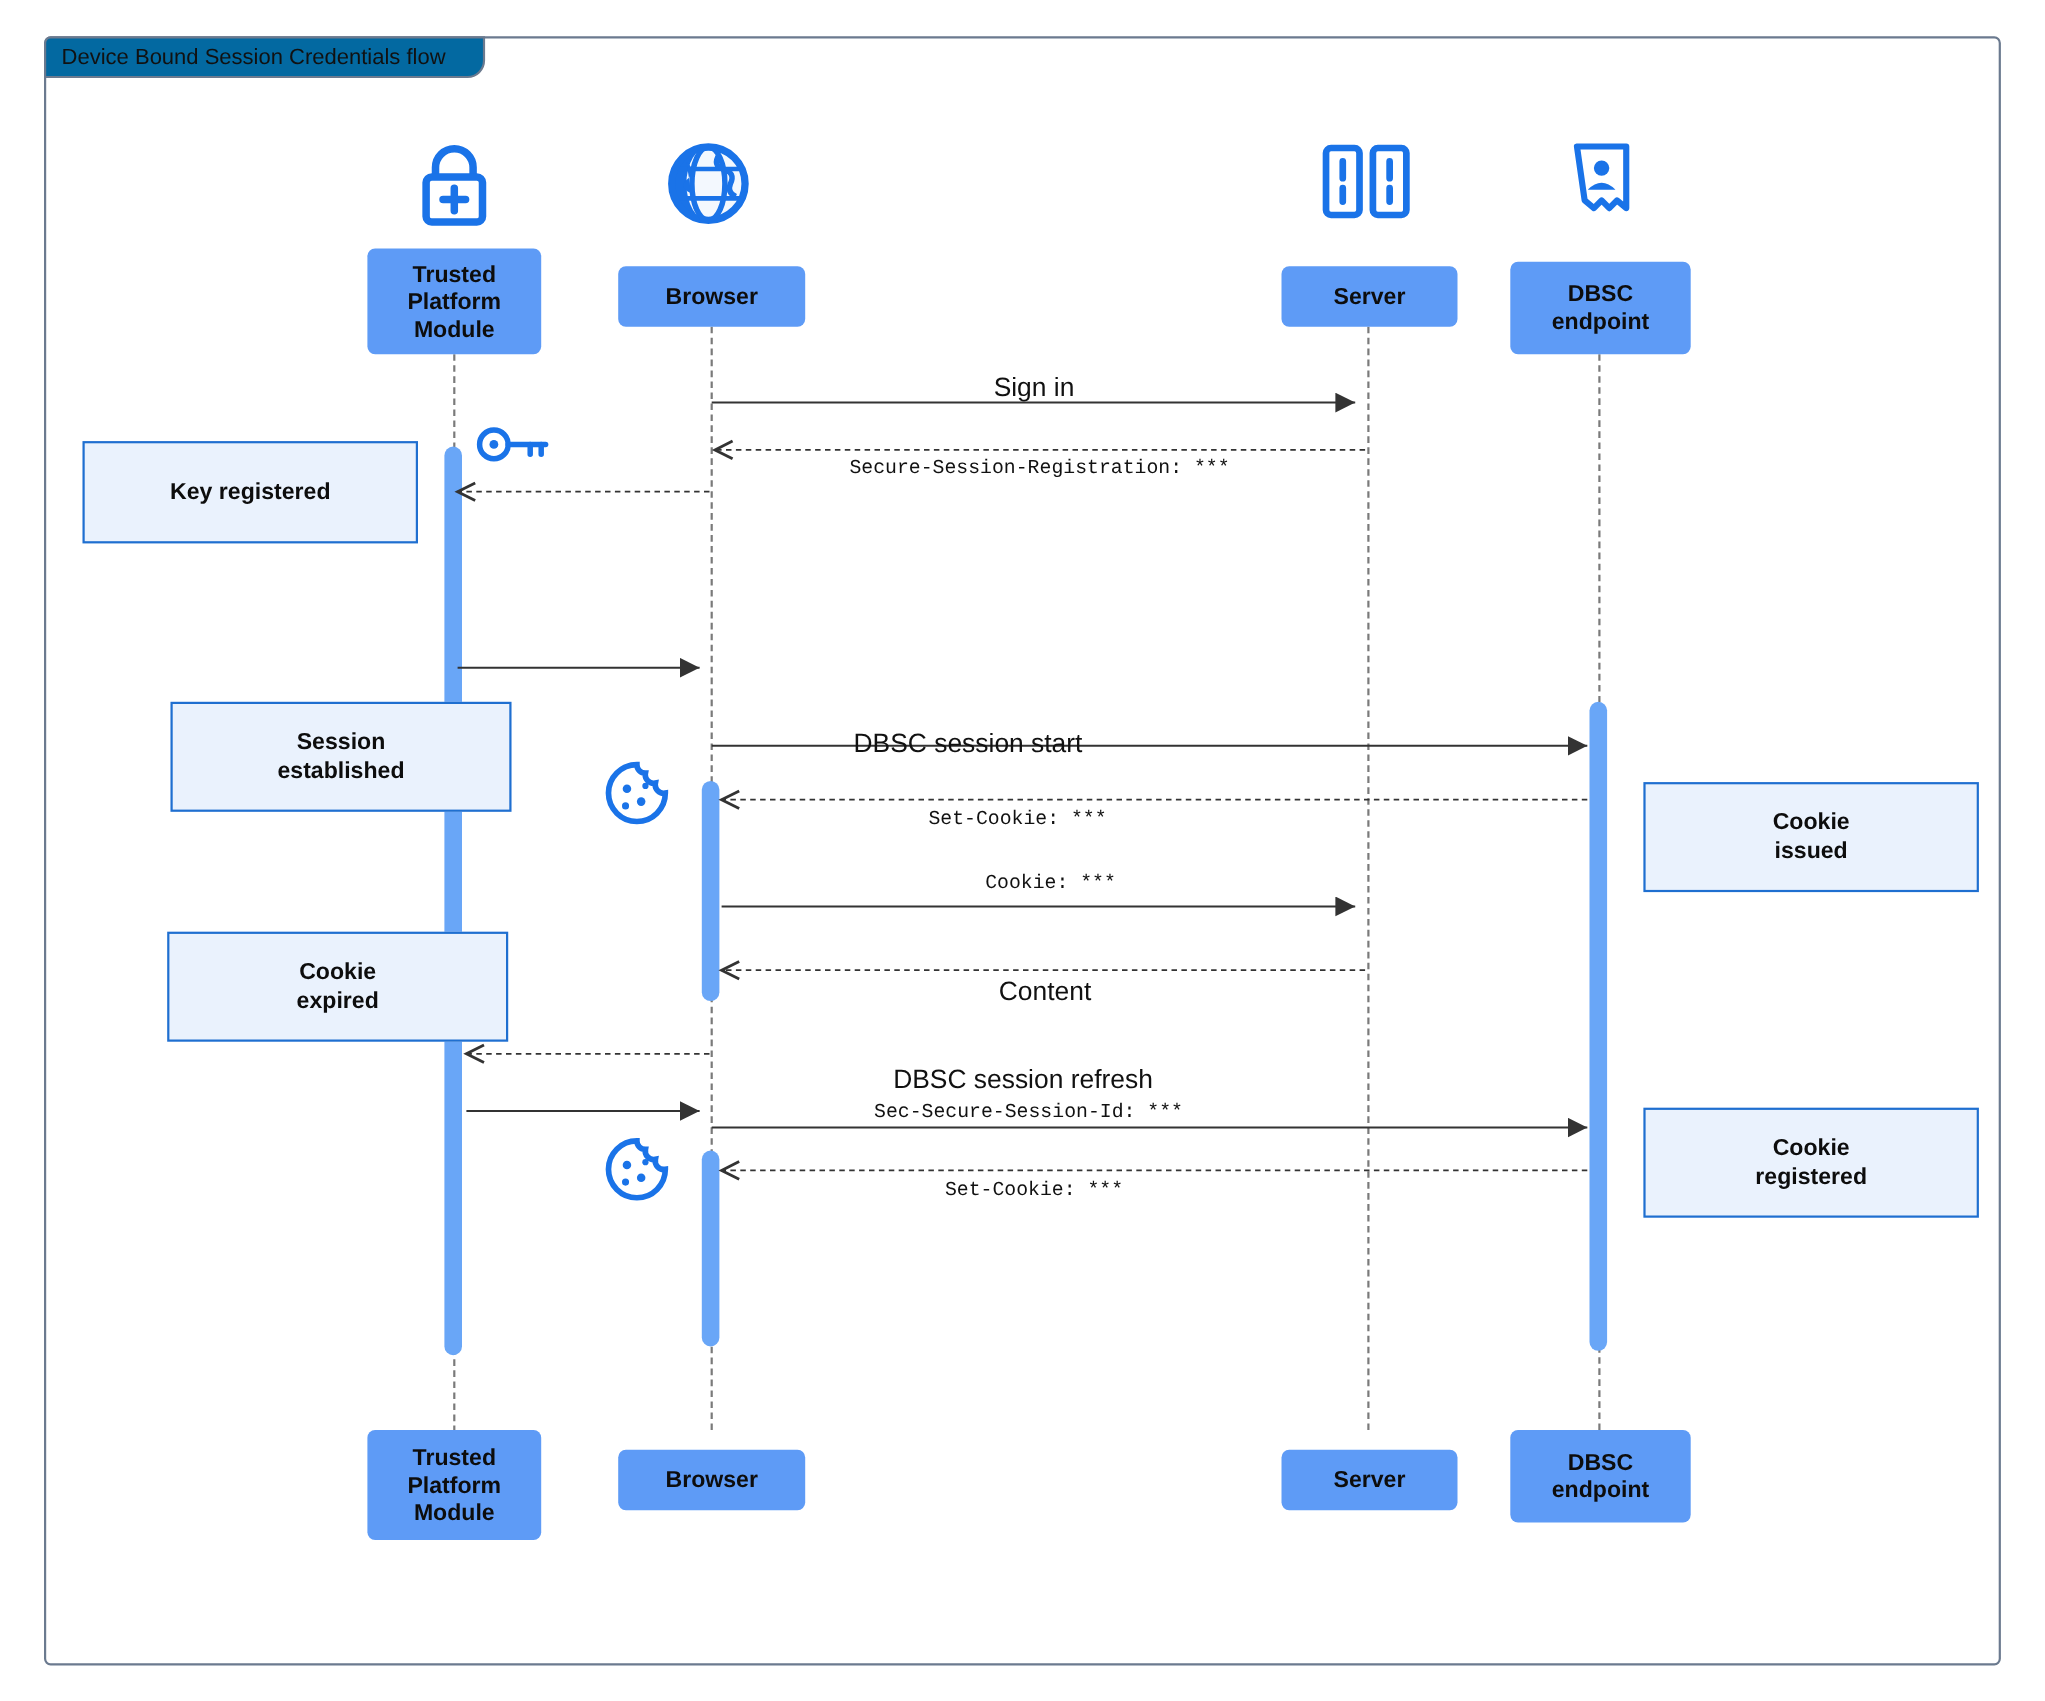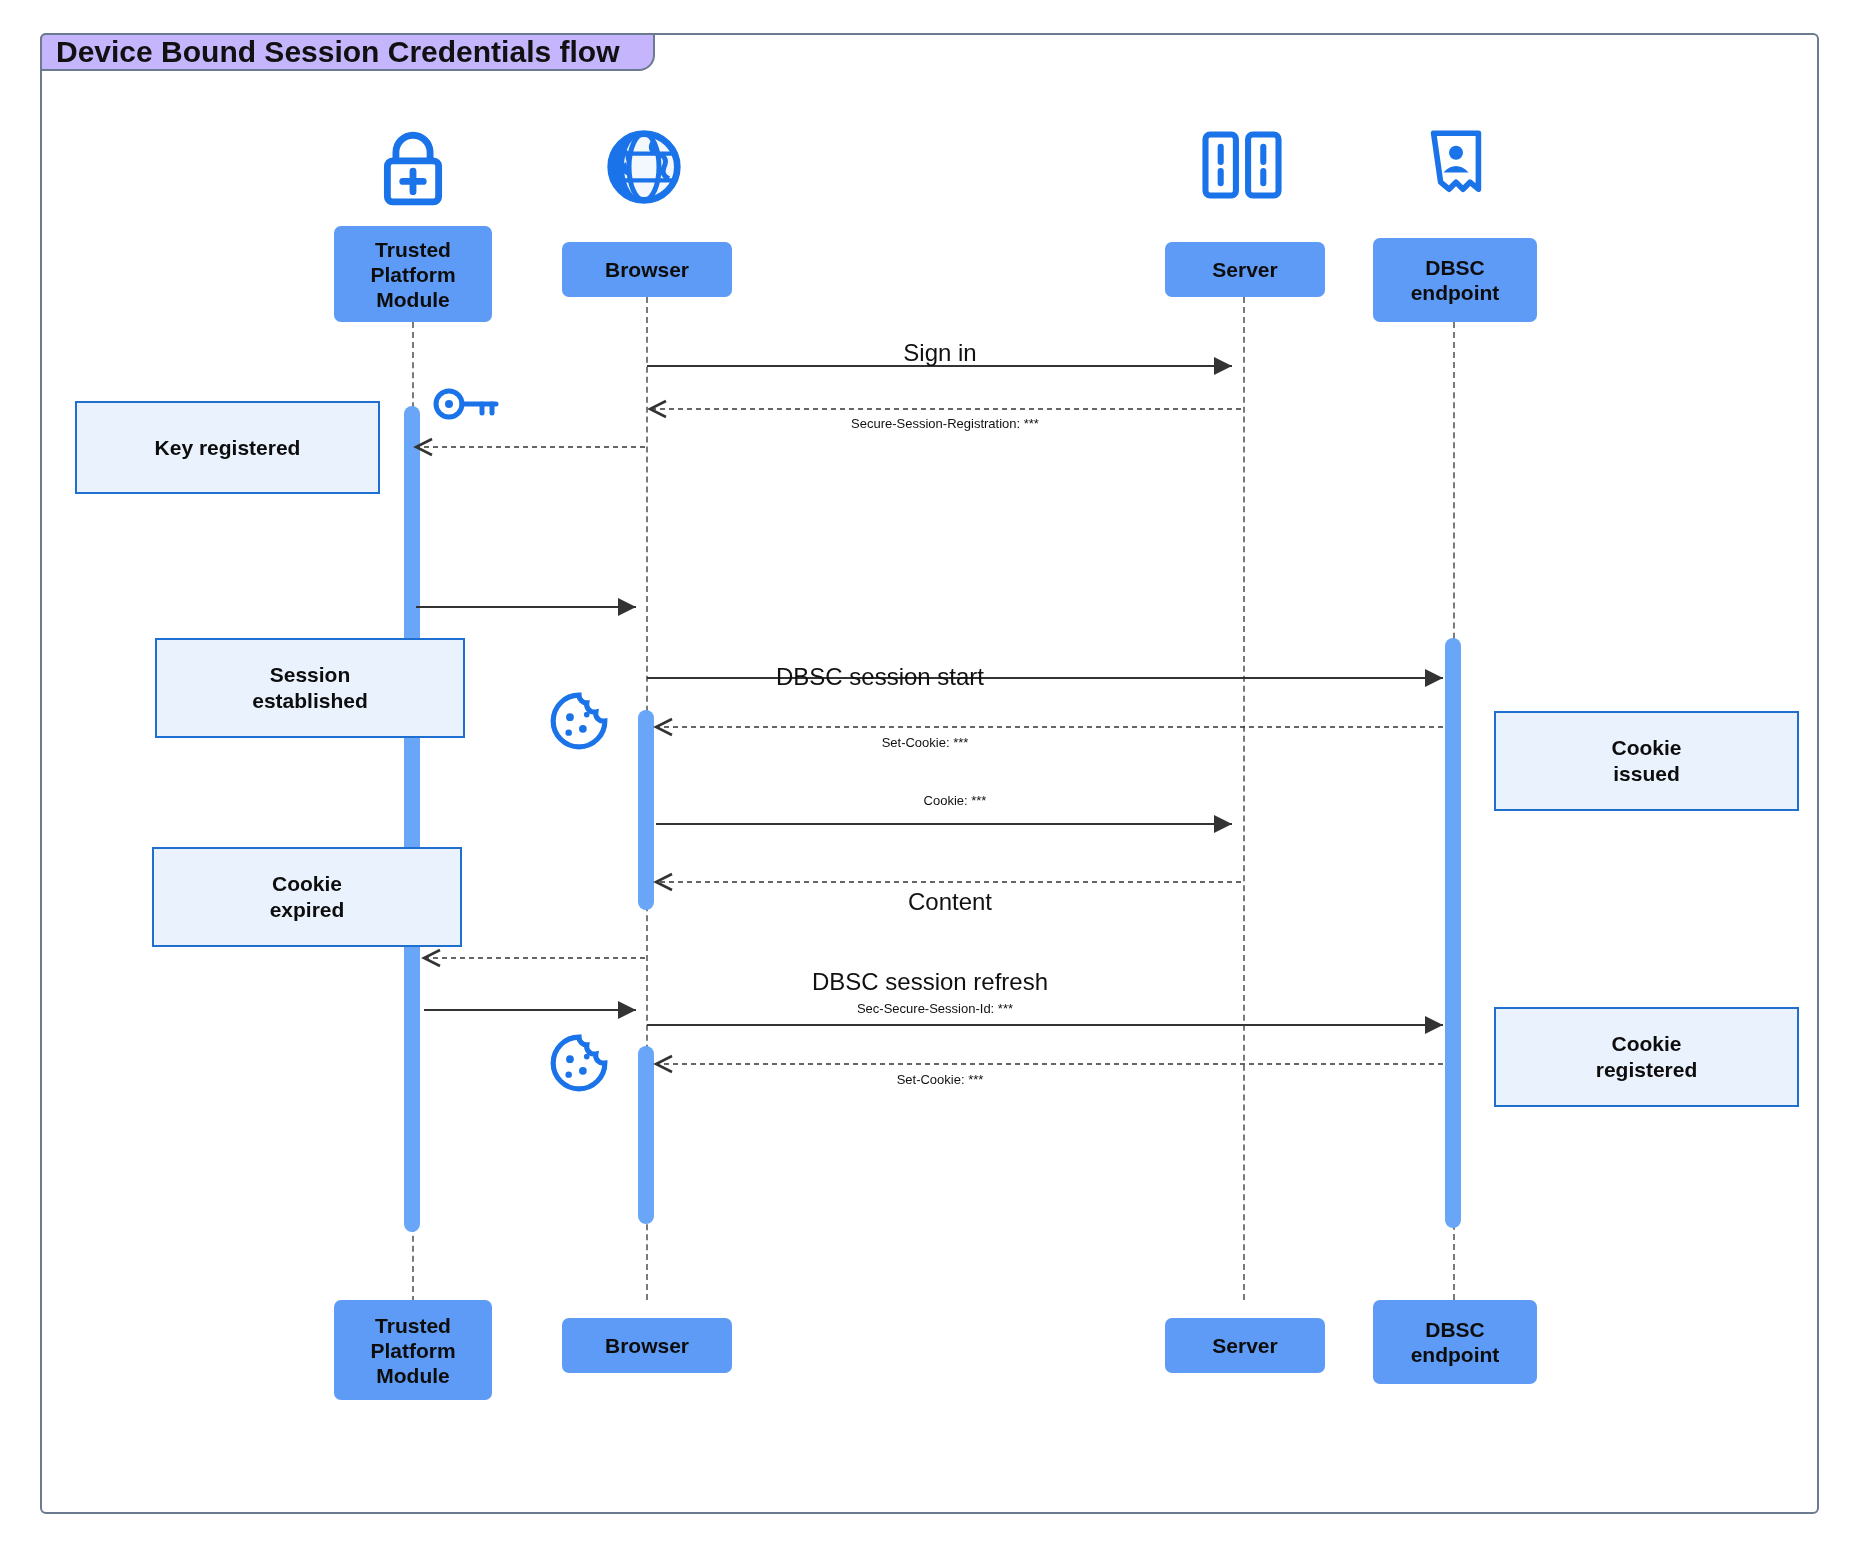--- a/index.html
+++ b/index.html
@@ -33,24 +33,24 @@
     left: 40px;
     top: 33px;
     height: 38px;
     padding: 0 34px 0 14px;
     border: 2px solid #6b7a8f;
     border-top-left-radius: 6px;
     border-bottom-right-radius: 16px;
     box-sizing: border-box;
     display: flex;
     align-items: center;
-    font-size: 30px;
-    font-weight: bold;
+    font-size: 20px;
+    font-weight: normal;
     color: #111111;
-    background: #c4b5fd;
+    background: #0369a1;
     white-space: nowrap;
   }
   
   .lifeline {
     position: absolute;
     width: 0;
     border-left: 2px dashed #7a7a7a;
   }
   .activation {
     position: absolute;
@@ -92,22 +92,22 @@
   }
   
   .msg-label {
     position: absolute;
     font-size: 24px;
     color: #111111;
     white-space: nowrap;
     text-align: center;
   }
   .msg-label.mono {
-    font-family: Liberation Sans, sans-serif;
-    font-size: 13px;
+    font-family: Liberation Mono, monospace;
+    font-size: 18px;
   }
   svg.overlay {
     position: absolute;
     left: 0;
     top: 0;
     width: 1859px;
     height: 1546px;
     pointer-events: none;
   }
   .icon {

